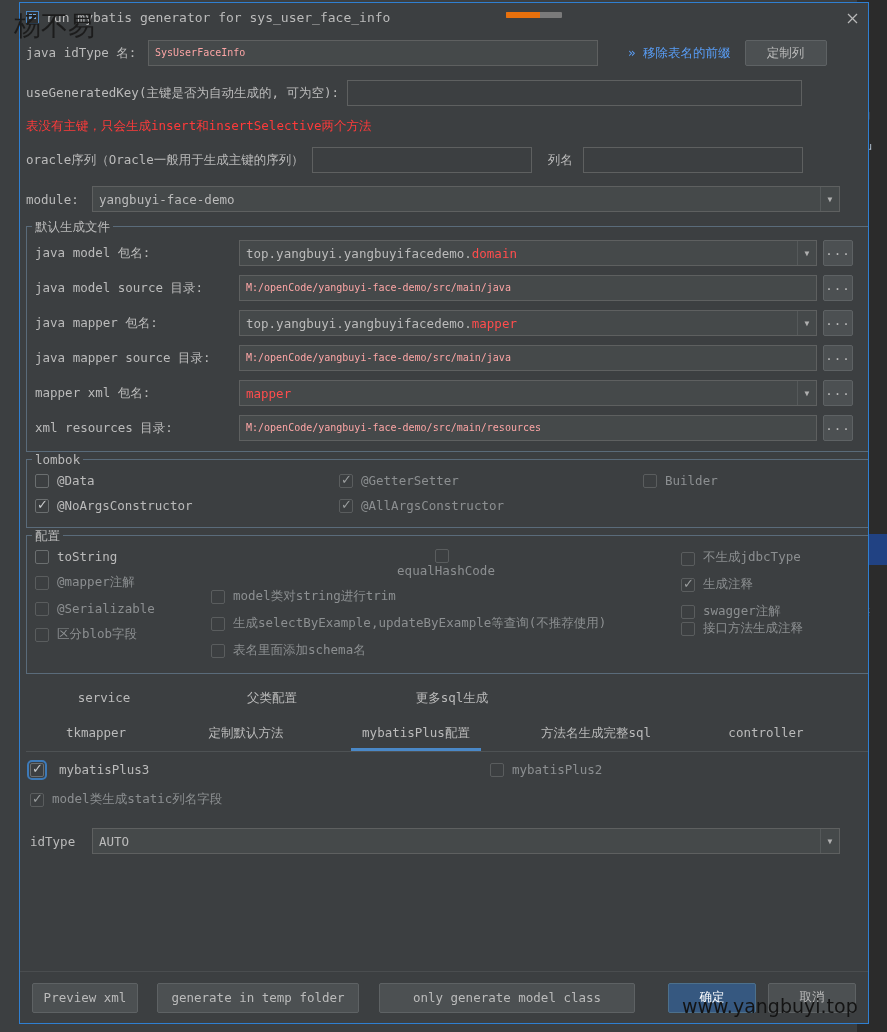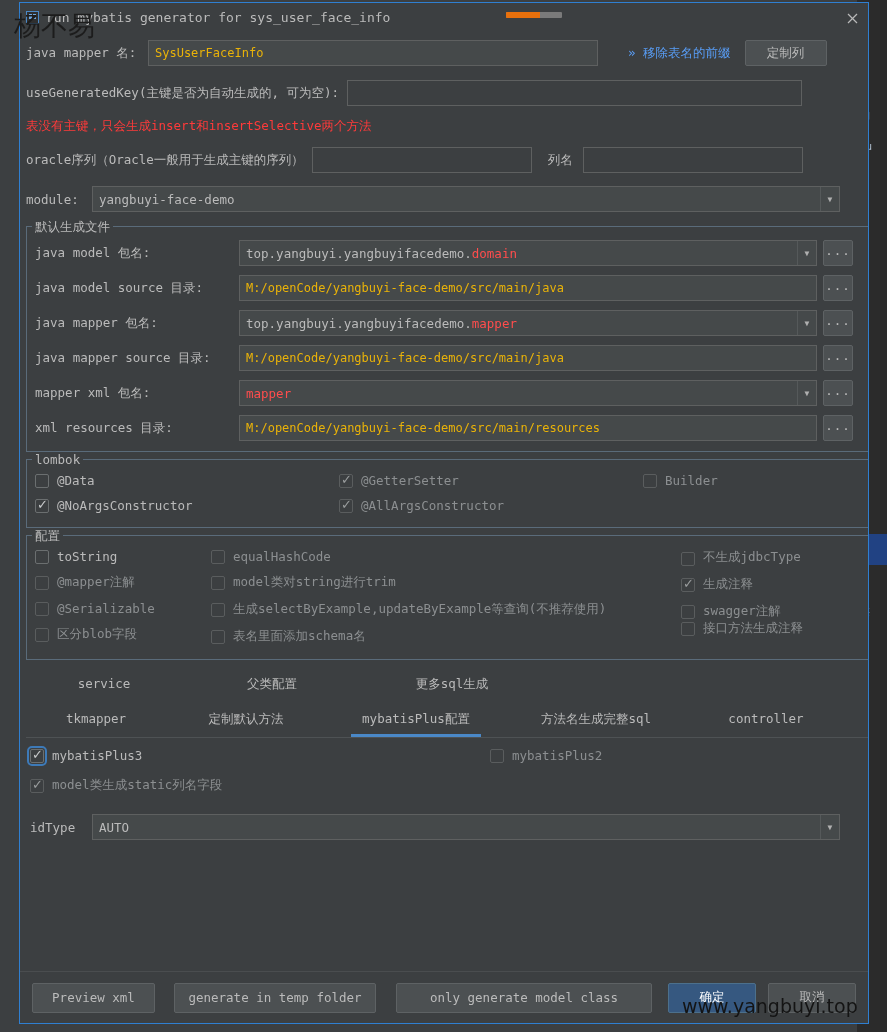--- a/index.html
+++ b/index.html
@@ -79,21 +79,21 @@
     position: relative;
   }
 
   .row { display: flex; align-items: center; margin-bottom: 9px; }
   .lbl {
     font-size: 12.5px; color: #bbbbbb; white-space: nowrap;
   }
   .lbl-red { color: #ff3a3a; font-size: 12.5px; white-space: nowrap; }
   .inp {
     background: #45494a; border: 1px solid #5e6060;
-    color: #eab308; font-size: 12px;
+    color: #fca5a5; font-size: 10px;
     height: 26px; line-height: 24px;
     padding: 0 6px;
     font-family: "DejaVu Sans Mono", "Liberation Mono", monospace;
   }
   .inp.empty { background: #3c3f41; }
   .combo {
     background: #45494a; border: 1px solid #5e6060;
     height: 26px; display: flex; align-items: center;
     color: #bbbbbb; font-size: 12.5px;
     position: relative;
@@ -231,21 +231,21 @@
         <line x1="1" y1="1" x2="10" y2="10" stroke="#b9b9b9" stroke-width="1.3"></line>
         <line x1="10" y1="1" x2="1" y2="10" stroke="#b9b9b9" stroke-width="1.3"></line>
       </svg>
     </div>
   </div>
 
   <div class="content">
     <div class="scroll-area">
 
       <div class="row" style="margin-top:8px;">
-        <span class="lbl" style="width:122px;">java mapper 名:</span>
+        <span class="lbl" style="width:122px;">java idType 名:</span>
         <span class="inp" style="width:450px;">SysUserFaceInfo</span>
         <span class="link" style="margin-left:30px;">
           <span>»</span>
           <span>移除表名的前缀</span>
         </span>
         <div class="btn" style="margin-left:14px;width:82px;">定制列</div>
       </div>
 
       <div class="row" style="margin-top:14px;">
         <span class="lbl">useGeneratedKey(主键是否为自动生成的, 可为空):</span>
@@ -361,21 +361,21 @@
               <div class="cb dim" style="margin-bottom: 10px;">
                 <span class="box"></span>
                 <span class="txt">@Serializable</span>
               </div>
               <div class="cb dim" style="margin-bottom: 4px;">
                 <span class="box"></span>
                 <span class="txt">区分blob字段</span>
               </div>
             </div>
             <div style="width: 470px;">
-              <div class="cb dim" style="margin-bottom: 10px;">
+              <div class="cb dim" style="margin-bottom: 10px; flex-direction: column;">
                 <span class="box"></span>
                 <span class="txt">equalHashCode</span>
               </div>
               <div class="cb dim" style="margin-bottom: 10px;">
                 <span class="box"></span>
                 <span class="txt">model类对string进行trim</span>
               </div>
               <div class="cb dim" style="margin-bottom: 10px;">
                 <span class="box"></span>
                 <span class="txt">生成selectByExample,updateByExample等查询(不推荐使用)</span>
@@ -416,21 +416,21 @@
             <div class="tab" style="width: 140px;">tkmapper</div>
             <div class="tab" style="width: 160px;">定制默认方法</div>
             <div class="tab active" style="width: 180px;">mybatisPlus配置</div>
             <div class="tab" style="width: 180px;">方法名生成完整sql</div>
             <div class="tab" style="width: 160px;">controller</div>
           </div>
       </div>
 
       <div class="tabpanel">
         <div style="display:flex;align-items:center;margin-bottom:14px;">
-          <div class="cb on focus" style="width:460px;">
+          <div class="cb on focus" style="width:460px;gap:7px;">
             <span class="box"></span>
             <span class="txt">mybatisPlus3</span>
           </div>
           <div class="cb dim">
             <span class="box"></span>
             <span class="txt">mybatisPlus2</span>
           </div>
         </div>
         <div style="display:flex;align-items:center;margin-bottom:20px;">
           <div class="cb on dim">
@@ -445,21 +445,21 @@
             <span class="arrow">▼</span>
           </div>
         </div>
       </div>
 
     </div>
 
   </div>
 
   <div class="footer">
-    <div class="btn" style="width:123px;">Preview xml</div>
+    <div class="btn" style="width:106px;">Preview xml</div>
     <div class="btn" style="width:202px;margin-left:19px;">generate in temp folder</div>
     <div class="btn" style="width:256px;margin-left:20px;">only generate model class</div>
     <div class="spacer"></div>
     <div class="btn btn-primary" style="width:88px;">确定</div>
     <div class="btn" style="width:88px;margin-left:12px;">取消</div>
   </div>
 
 </div>
 
 <div class="wm wm-top">杨不易</div>

